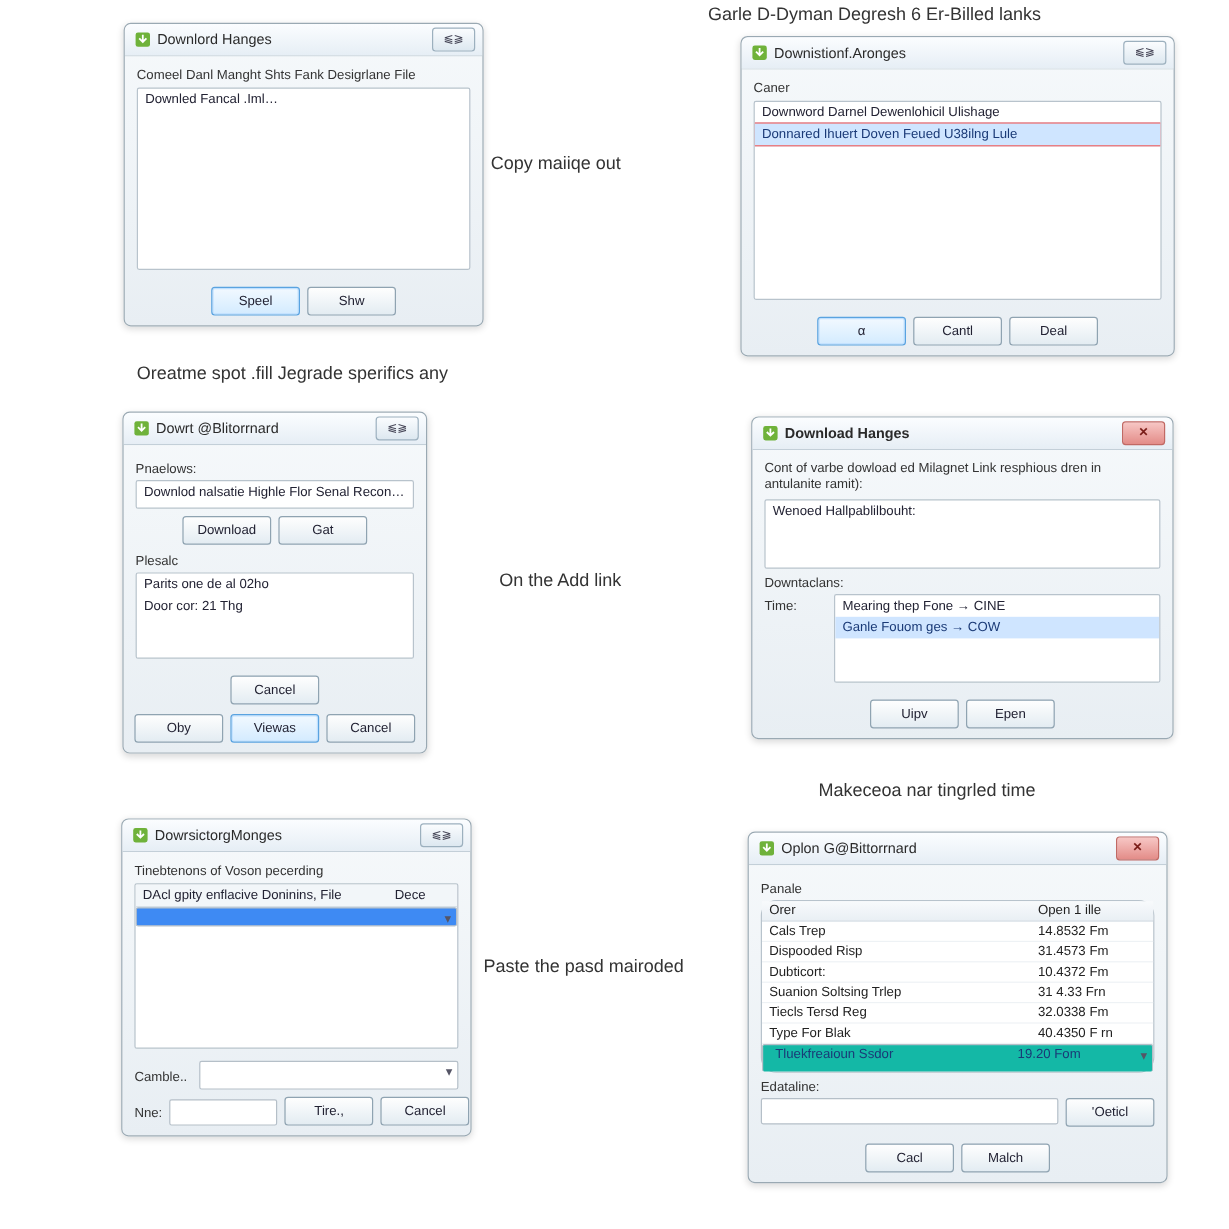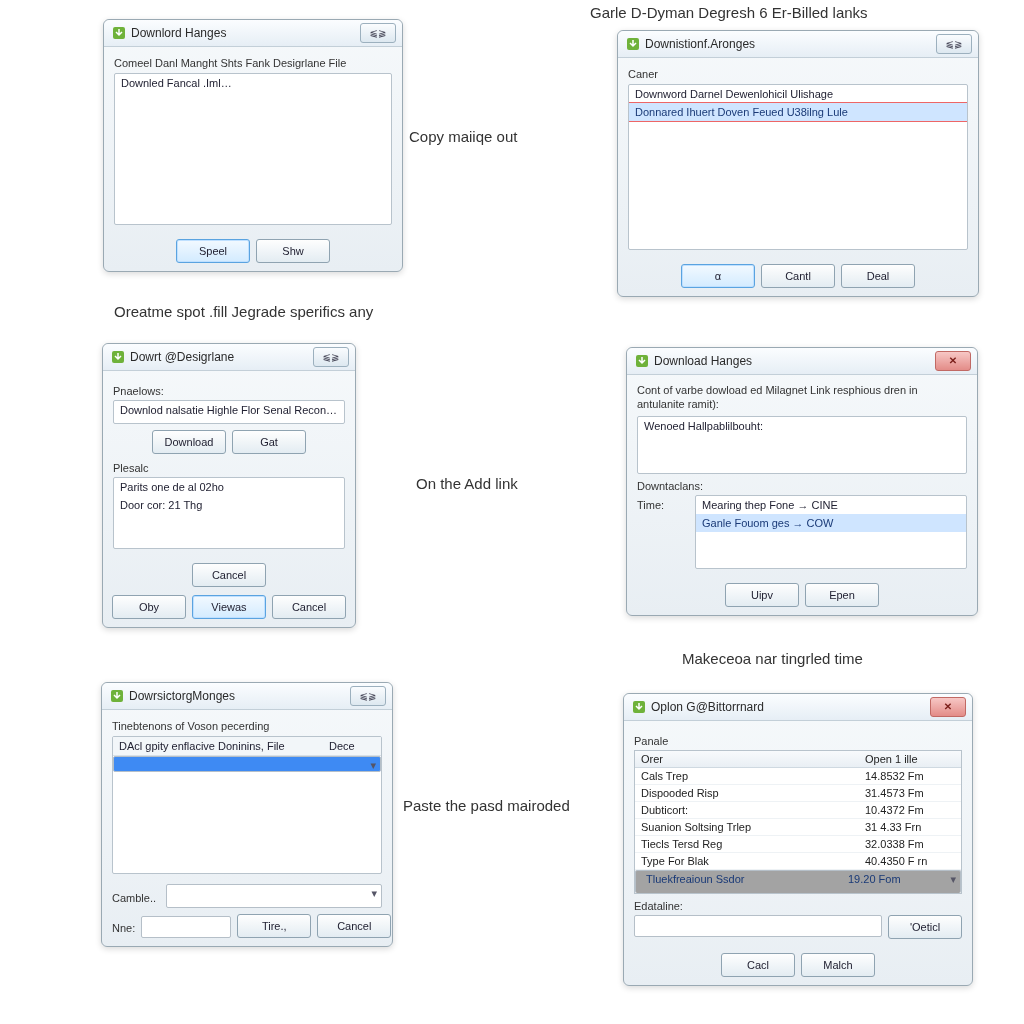--- a/index.html
+++ b/index.html
@@ -19,27 +19,27 @@
 .row.hdr{background:#f2f6f9;border-bottom:1px solid #d7e0e7}
 .row.sel{background:#3e8af3;color:#fff}
 .row.sel2{background:#cfe5ff;color:#1a3a77}
 .row.selred{background:#cfe5ff;border:1px solid #e66;color:#1a3a77;margin:-1px}
 .inp{border:1px solid #b5bfc8;background:#fff;height:20px;padding:0 4px;font-size:11px;color:#333;border-radius:2px}
 .sel{border:1px solid #b5bfc8;background:#fff;height:22px;font-size:11px;border-radius:2px;padding:0 16px 0 4px;position:relative}
 .sel:after{content:"▾";position:absolute;right:4px;top:2px;color:#556}
 .btnrow{display:flex;justify-content:center;gap:6px;padding:6px 8px 8px}
 .btn{min-width:56px;height:22px;border:1px solid #8fa3b1;border-radius:3px;background:linear-gradient(#fefefe,#e3ecf2);font-size:11px;color:#223;display:flex;align-items:center;justify-content:center;padding:0 8px}
 .btn.primary{border-color:#5aa3e0;box-shadow:inset 0 0 0 1px #bfe0ff;background:linear-gradient(#f2f9ff,#d3ebff)}
-.tbl{background:#fff;border:1px solid #b8c3cc;border-radius:0}
+.tbl{background:#fff;border:1px solid #b8c3cc;border-radius:13px}
 .trow{display:flex;font-size:11px;border-bottom:1px solid #eef2f5}
 .trow:last-child{border-bottom:none}
 .tc1{flex:1;padding:2px 6px}
 .tc2{width:90px;padding:2px 6px;text-align:left}
 .trow.hd{background:linear-gradient(#f8fafc,#e9eff4);border-bottom:1px solid #cfd9e1}
-.trow.sel{background:#a3a3a3;color:#1a3a77}
+.trow.sel{background:#14b8a6;color:#1a3a77}
 .sect{font-size:11px;color:#333;margin:6px 0 3px}
 </style>
 </head>
 <body>
 
 <div class="caption" style="left:409px;top:128px">Copy maiiqe out</div>
 <div class="caption" style="left:590px;top:4px">Garle D-Dyman Degresh 6 Er-Billed lanks</div>
 <div class="caption" style="left:114px;top:303px">Oreatme spot .fill Jegrade sperifics any</div>
 <div class="caption" style="left:416px;top:475px">On the Add link</div>
 <div class="caption" style="left:682px;top:650px">Makeceoa nar tingrled time</div>
@@ -94,21 +94,21 @@
 </div>
 
 <div class="dlg" style="left:102px;top:343px;width:252px">
   <div class="ttl">
     <span class="ico">
         <svg viewBox="0 0 14 14">
           <rect x="1" y="1" width="12" height="12" rx="2" fill="#6fb23a"></rect>
           <path d="M7 3v5M4 6l3 3 3-3" stroke="#fff" stroke-width="1.5" fill="none"></path>
         </svg>
       </span>
-    <span>Dowrt @Desigrlane</span>
+    <span>Dowrt @Blitorrnard</span>
     <div class="tbtn close">⫹⫺</div>
   </div>
   <div class="body">
     <div class="sect">Pnaelows:</div>
     <div class="list" style="height:22px">
       <div class="row">Downlod nalsatie Highle Flor Senal Recond (PN&lt;)</div>
     </div>
     <div class="btnrow" style="padding:6px 0 2px">
       <div class="btn">Download</div>
       <div class="btn">Gat</div>
@@ -130,21 +130,21 @@
 </div>
 
 <div class="dlg" style="left:626px;top:347px;width:350px">
   <div class="ttl">
     <span class="ico">
         <svg viewBox="0 0 14 14">
           <rect x="1" y="1" width="12" height="12" rx="2" fill="#6fb23a"></rect>
           <path d="M7 3v5M4 6l3 3 3-3" stroke="#fff" stroke-width="1.5" fill="none"></path>
         </svg>
       </span>
-    <span style="font-weight:400">Download Hanges</span>
+    <span style="font-weight:700">Download Hanges</span>
     <div class="tbtn close x">✕</div>
   </div>
   <div class="body">
     <div class="lbl2">Cont of varbe dowload ed Milagnet Link resphious dren in antulanite ramit):</div>
     <div class="list" style="height:56px;margin-top:4px">
       <div class="row">Wenoed Hallpablilbouht:</div>
     </div>
     <div class="sect">Downtaclans:</div>
     <div style="display:flex;gap:22px;align-items:flex-start">
       <div class="lbl" style="width:36px;margin-top:4px">Time:</div>

